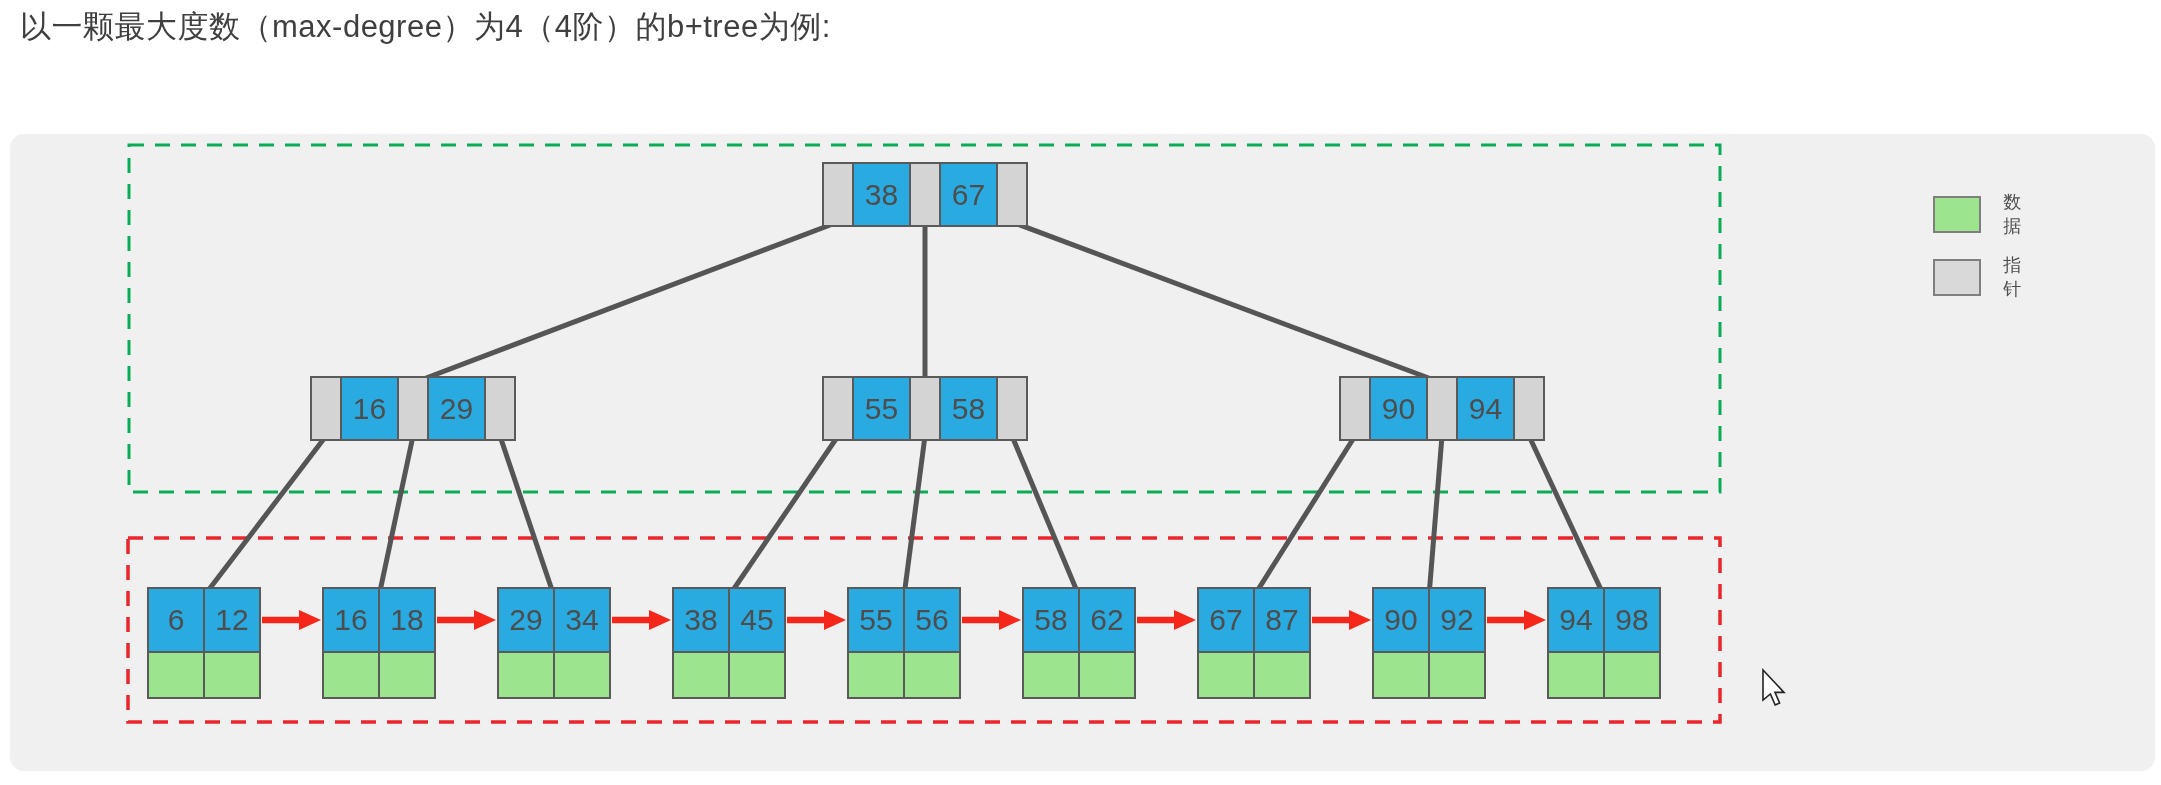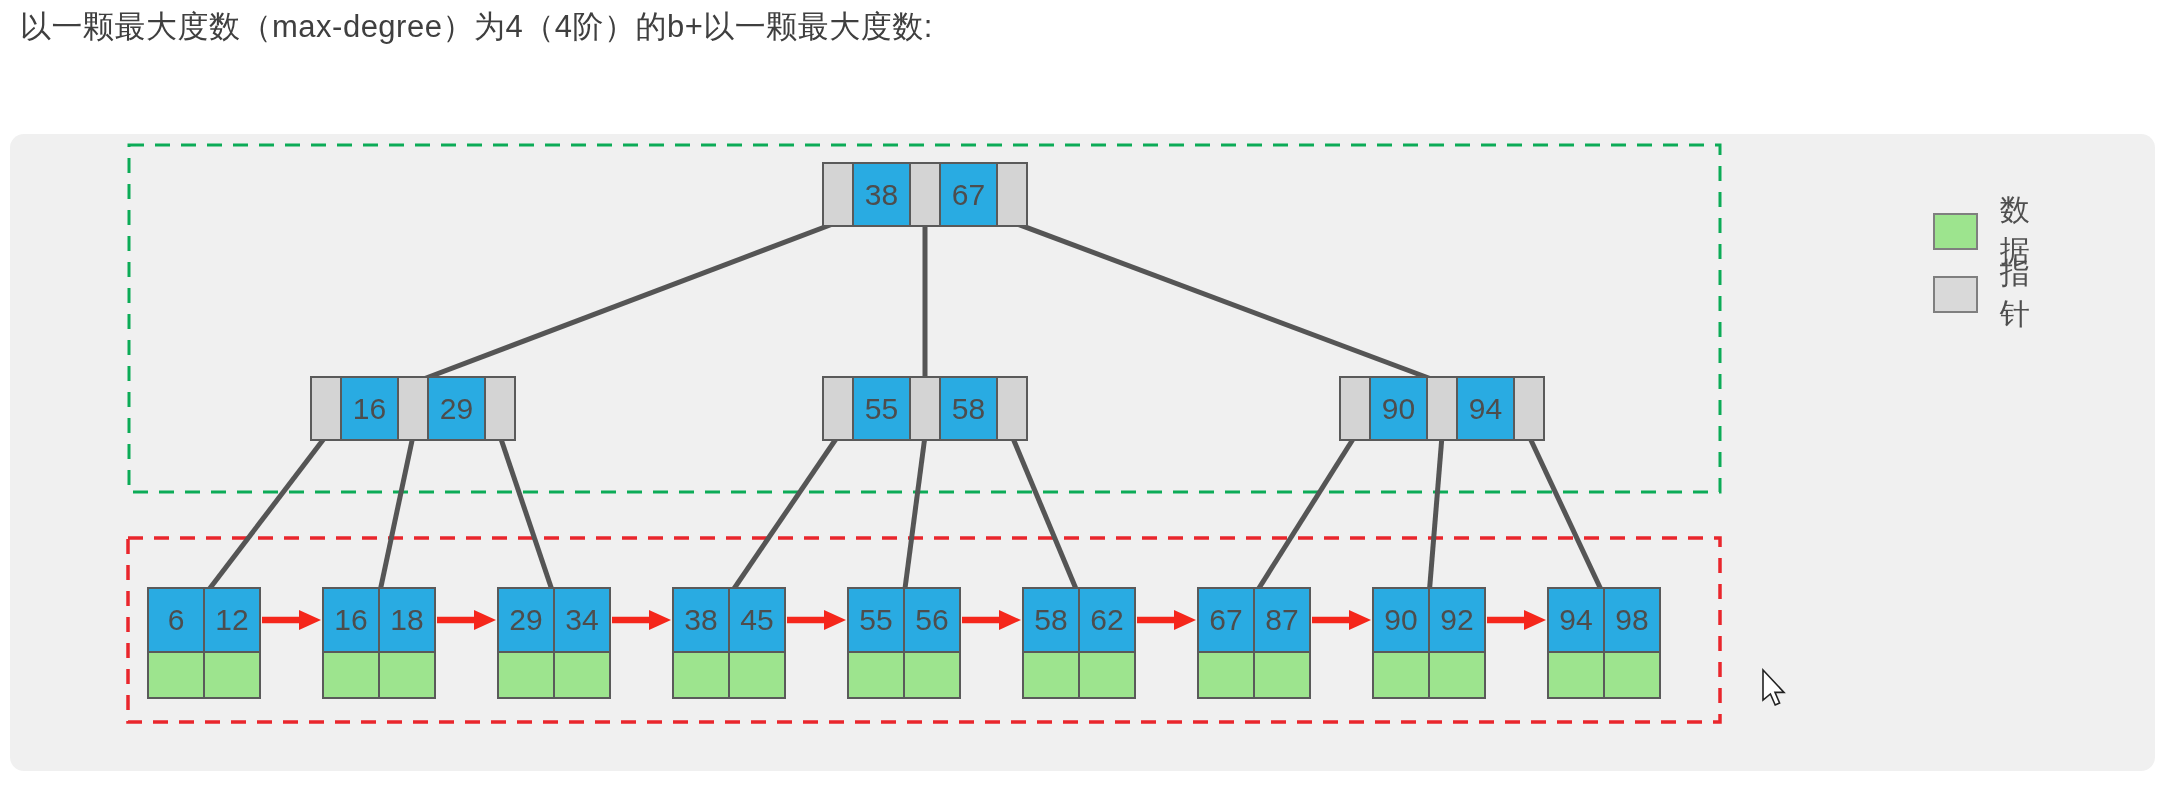--- a/index.html
+++ b/index.html
@@ -10,26 +10,26 @@
   .panel{position:absolute;left:10px;top:134px;width:2145px;height:637px;
        background:#f0f0f0;border-radius:14px;}
   .diagram-wrap{position:absolute;left:0;top:0;width:1991px;height:785px;}
   .legend{position:absolute;left:1933px;top:190px;}
   .legend-item{position:absolute;left:0;display:flex;align-items:center;}
   .legend-item.li-0{top:0;}
   .legend-item.li-1{top:55px;margin-top:8px;}
   .swatch{width:59px;height:37px;border:2px solid #7f7f7f;box-sizing:border-box;}
   .swatch.data{background:#9de48e;}
   .swatch.pointer{background:#d9d9d9;}
-  .legend-label{margin-left:22px;font-size:30px;color:#4f4f4f;}
+  .legend-label{margin-left:22px;font-size:18px;color:#4f4f4f;}
 </style>
 </head>
 <body>
 
-<div class="page-title">以一颗最大度数（max-degree）为4（4阶）的b+以一颗最大度数:</div>
+<div class="page-title">以一颗最大度数（max-degree）为4（4阶）的b+tree为例:</div>
 
 <div class="panel"></div>
 
 <div class="diagram-wrap">
   <svg id="tree-svg" width="2161" height="785" viewBox="0 0 2161 785">
       <rect x="129" y="145" width="1591" height="347" fill="none" stroke="#0cab57" stroke-width="3" stroke-dasharray="15 11"></rect>
       <rect x="128" y="538" width="1592" height="184" fill="none" stroke="#e9262c" stroke-width="3.5" stroke-dasharray="15 11"></rect>
       <line x1="838" y1="222" x2="413" y2="383" stroke="#555555" stroke-width="5"></line>
       <line x1="925" y1="222" x2="925" y2="383" stroke="#555555" stroke-width="5"></line>
       <line x1="1012" y1="222" x2="1442" y2="383" stroke="#555555" stroke-width="5"></line>

